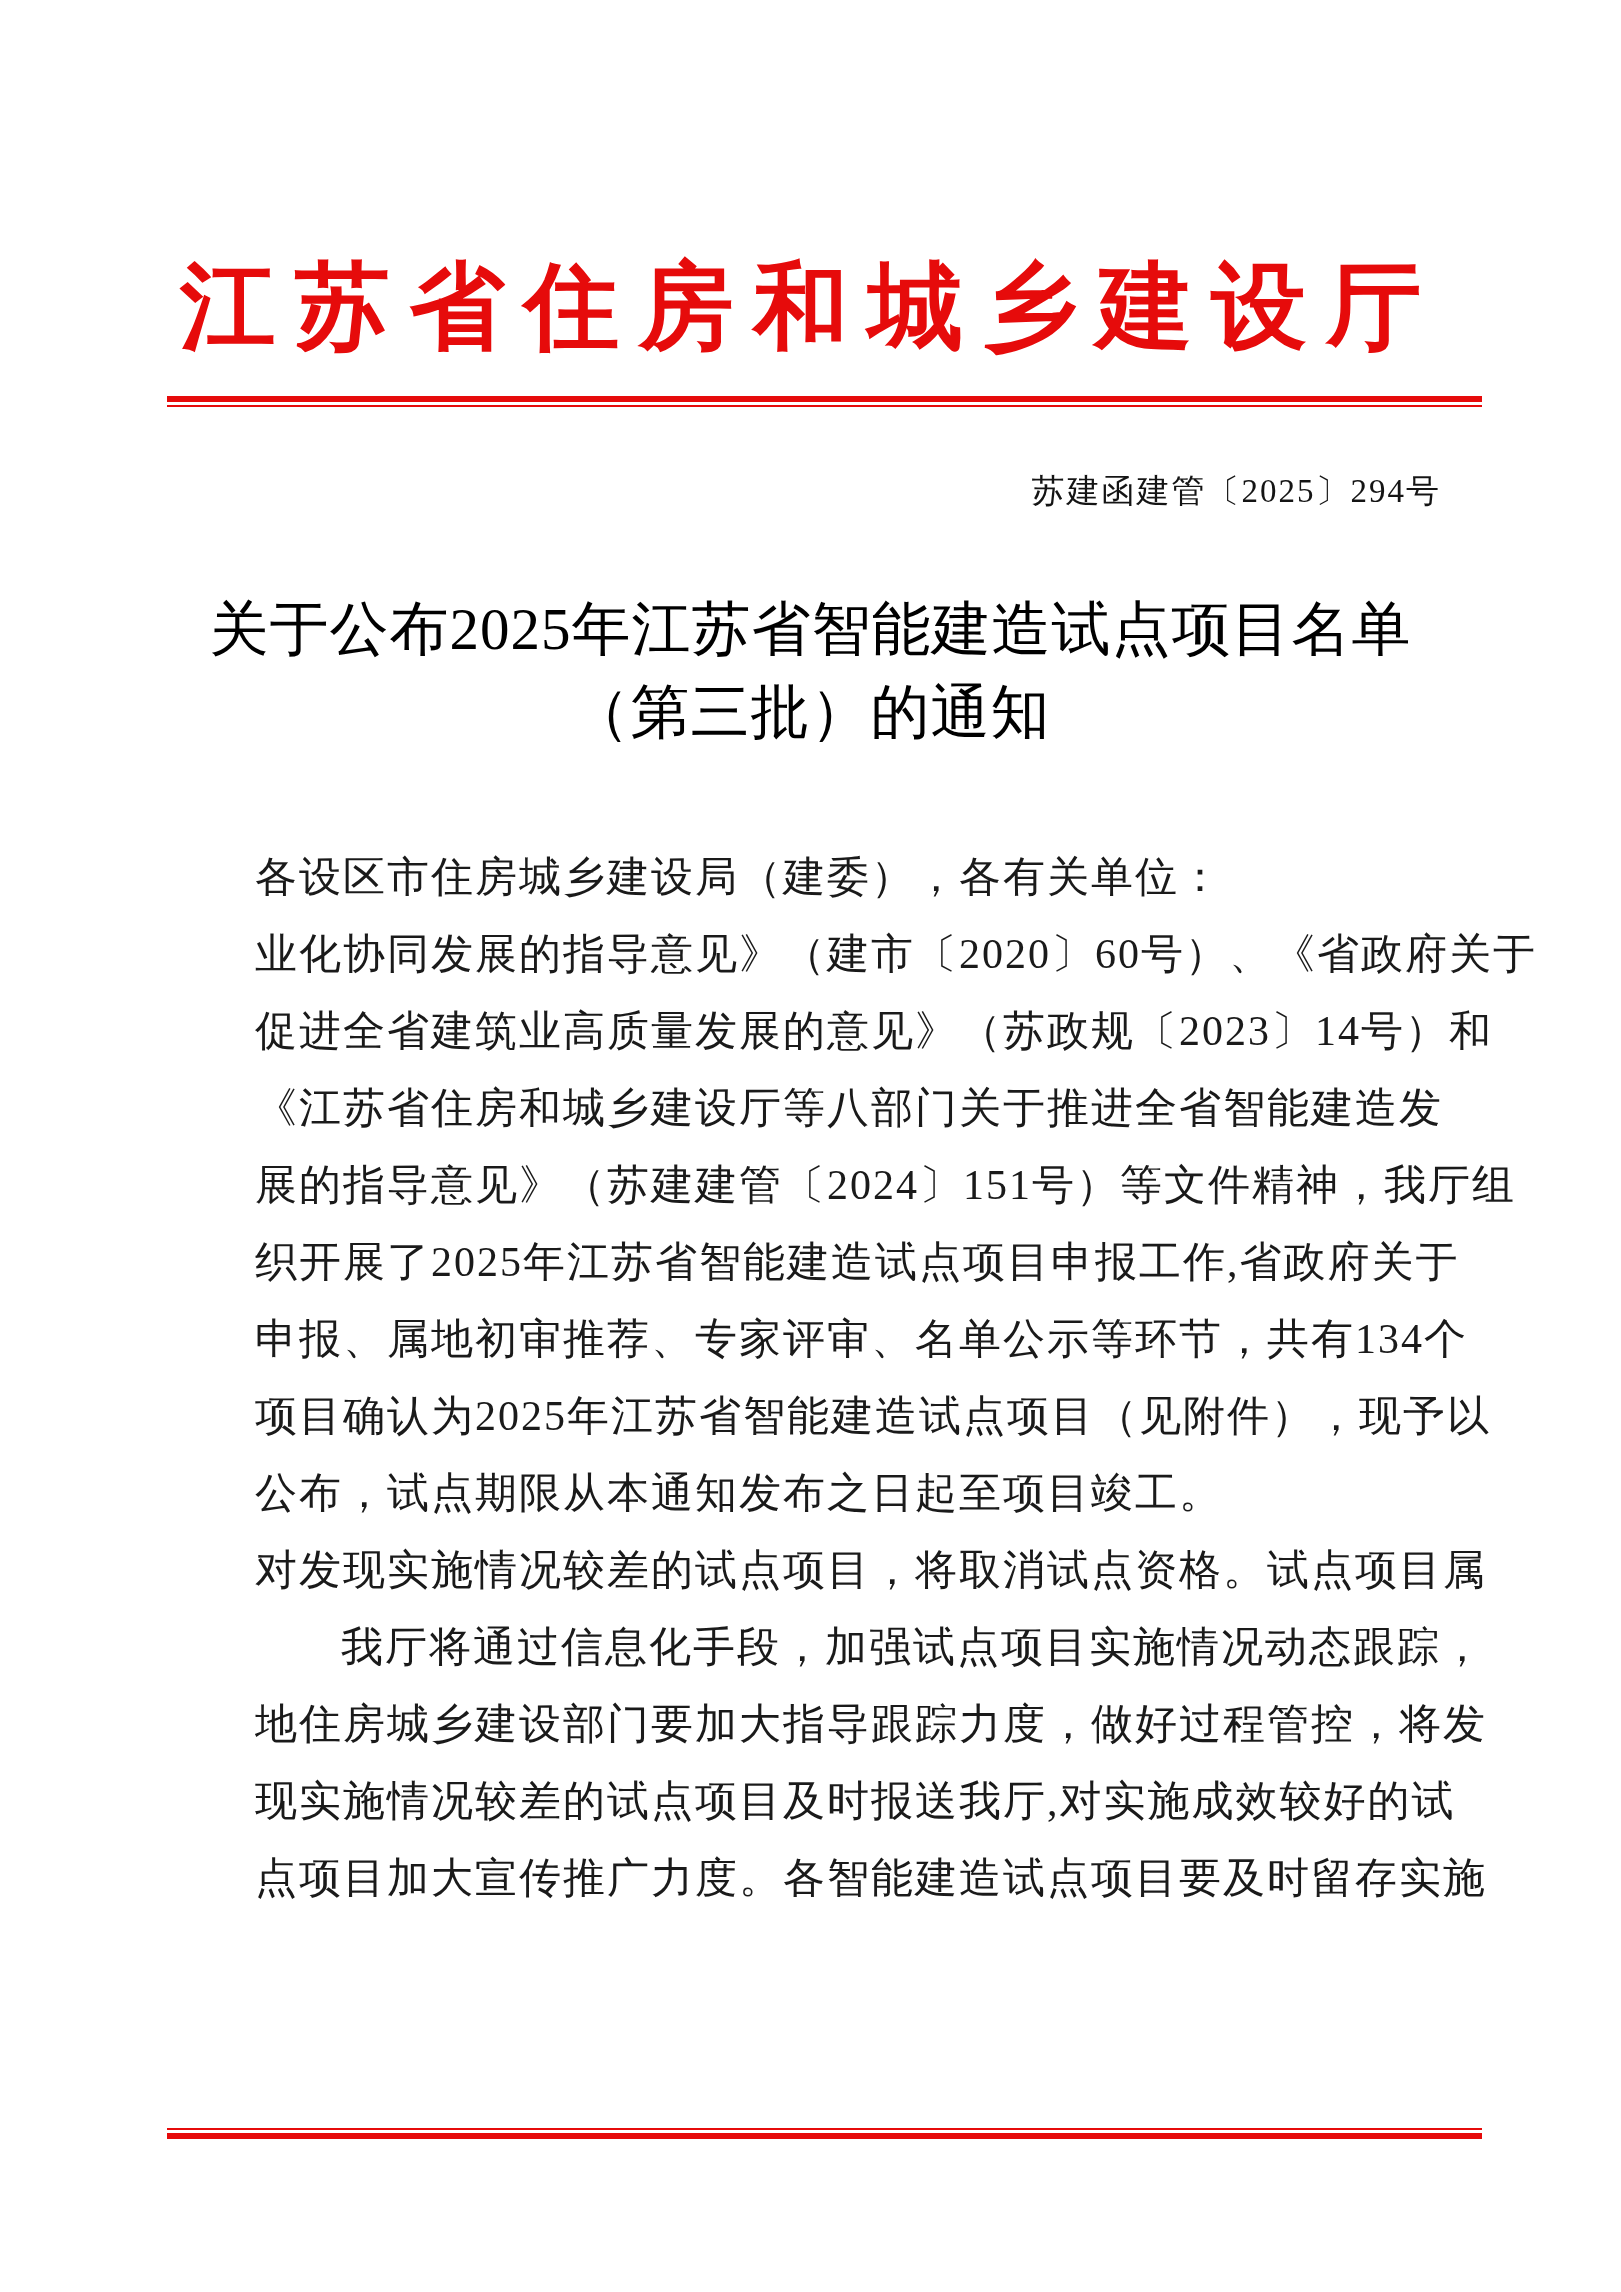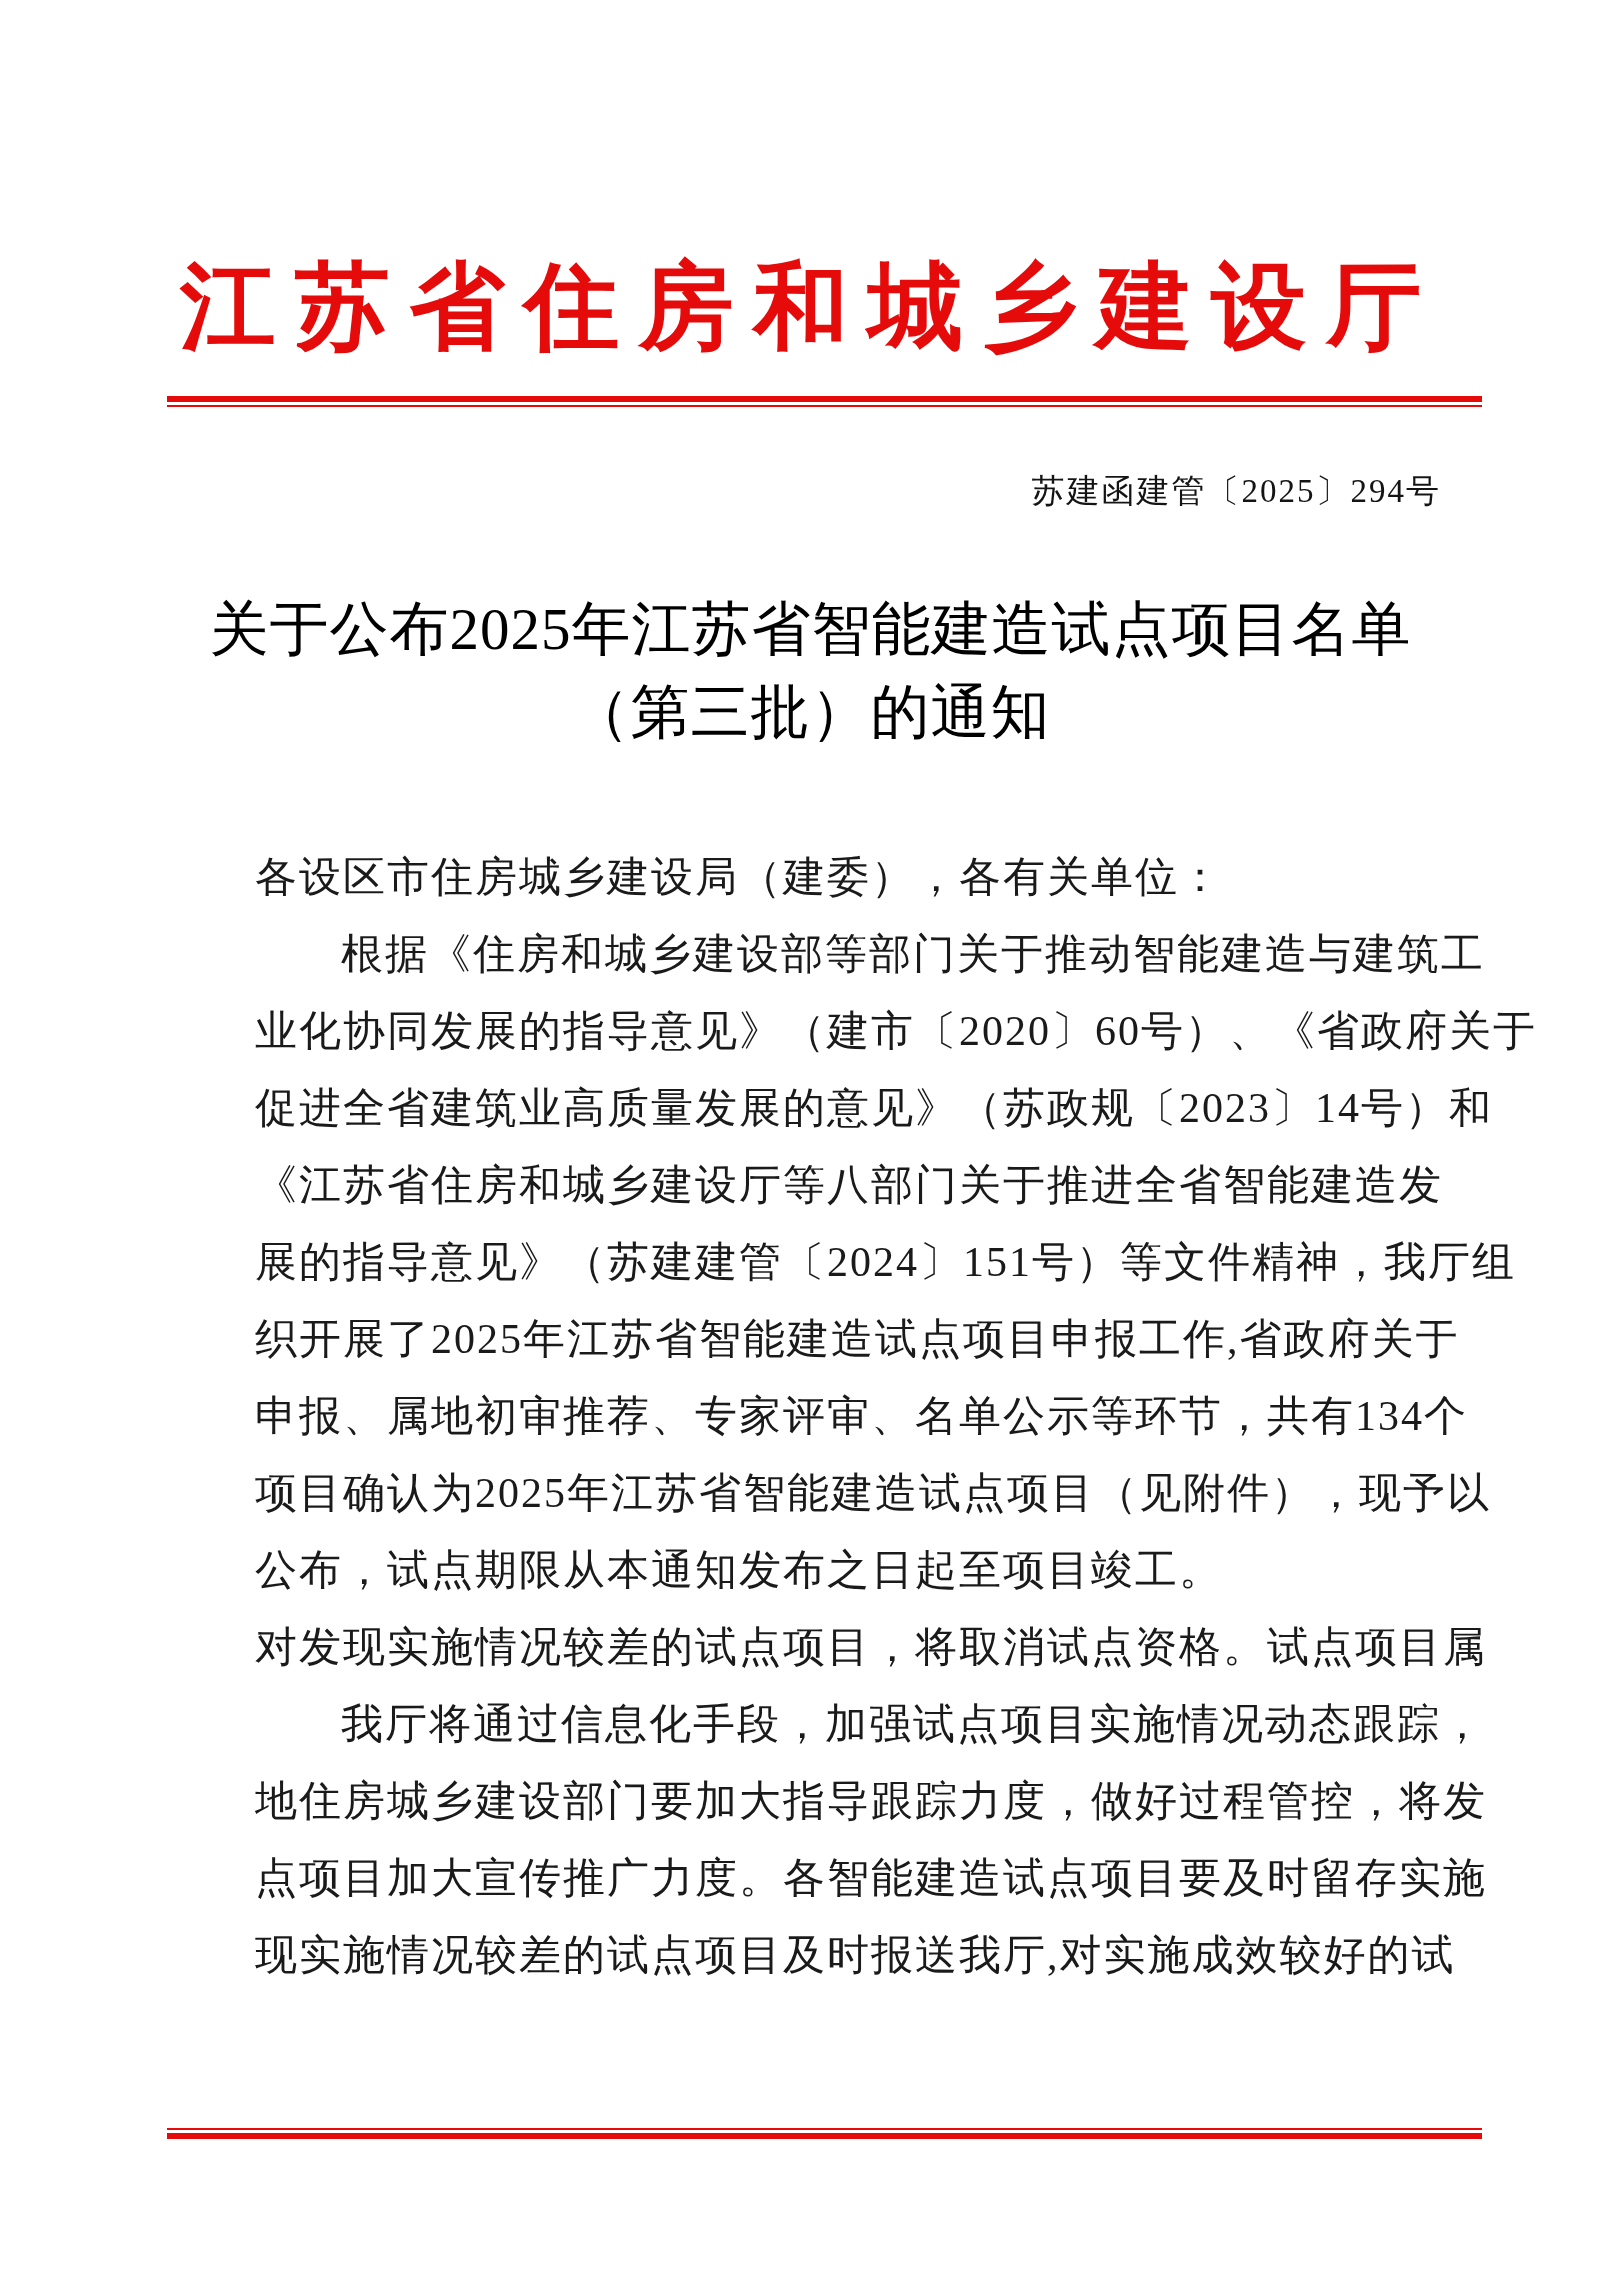--- a/index.html
+++ b/index.html
@@ -103,34 +103,33 @@
 
   <div class="doc-number">苏建函建管〔2025〕294号</div>
 
   <div class="doc-title">
     <div>关于公布2025年江苏省智能建造试点项目名单</div>
     <div>（第三批）的通知</div>
   </div>
 
   <div class="body-text">
     <div class="body-line">各设区市住房城乡建设局（建委），各有关单位：</div>
-    <div class="body-line para-indent">根据《住房和城乡建设部等部门关于推动智能建造与建筑工</div>
     <div class="body-line">业化协同发展的指导意见》（建市〔2020〕60号）、《省政府关于</div>
     <div class="body-line">促进全省建筑业高质量发展的意见》（苏政规〔2023〕14号）和</div>
     <div class="body-line">《江苏省住房和城乡建设厅等八部门关于推进全省智能建造发</div>
     <div class="body-line">展的指导意见》（苏建建管〔2024〕151号）等文件精神，我厅组</div>
     <div class="body-line">织开展了2025年江苏省智能建造试点项目申报工作,省政府关于</div>
     <div class="body-line">申报、属地初审推荐、专家评审、名单公示等环节，共有134个</div>
     <div class="body-line">项目确认为2025年江苏省智能建造试点项目（见附件），现予以</div>
     <div class="body-line">公布，试点期限从本通知发布之日起至项目竣工。</div>
     <div class="body-line">对发现实施情况较差的试点项目，将取消试点资格。试点项目属</div>
     <div class="body-line para-indent">我厅将通过信息化手段，加强试点项目实施情况动态跟踪，</div>
     <div class="body-line">地住房城乡建设部门要加大指导跟踪力度，做好过程管控，将发</div>
+    <div class="body-line">现实施情况较差的试点项目及时报送我厅,对实施成效较好的试</div>
     <div class="body-line">点项目加大宣传推广力度。各智能建造试点项目要及时留存实施</div>
-    <div class="body-line">现实施情况较差的试点项目及时报送我厅,对实施成效较好的试</div>
   </div>
 
   <div class="rule rule-bottom">
     <div class="thin"></div>
     <div class="gap"></div>
     <div class="thick"></div>
   </div>
 
 </div>
 

